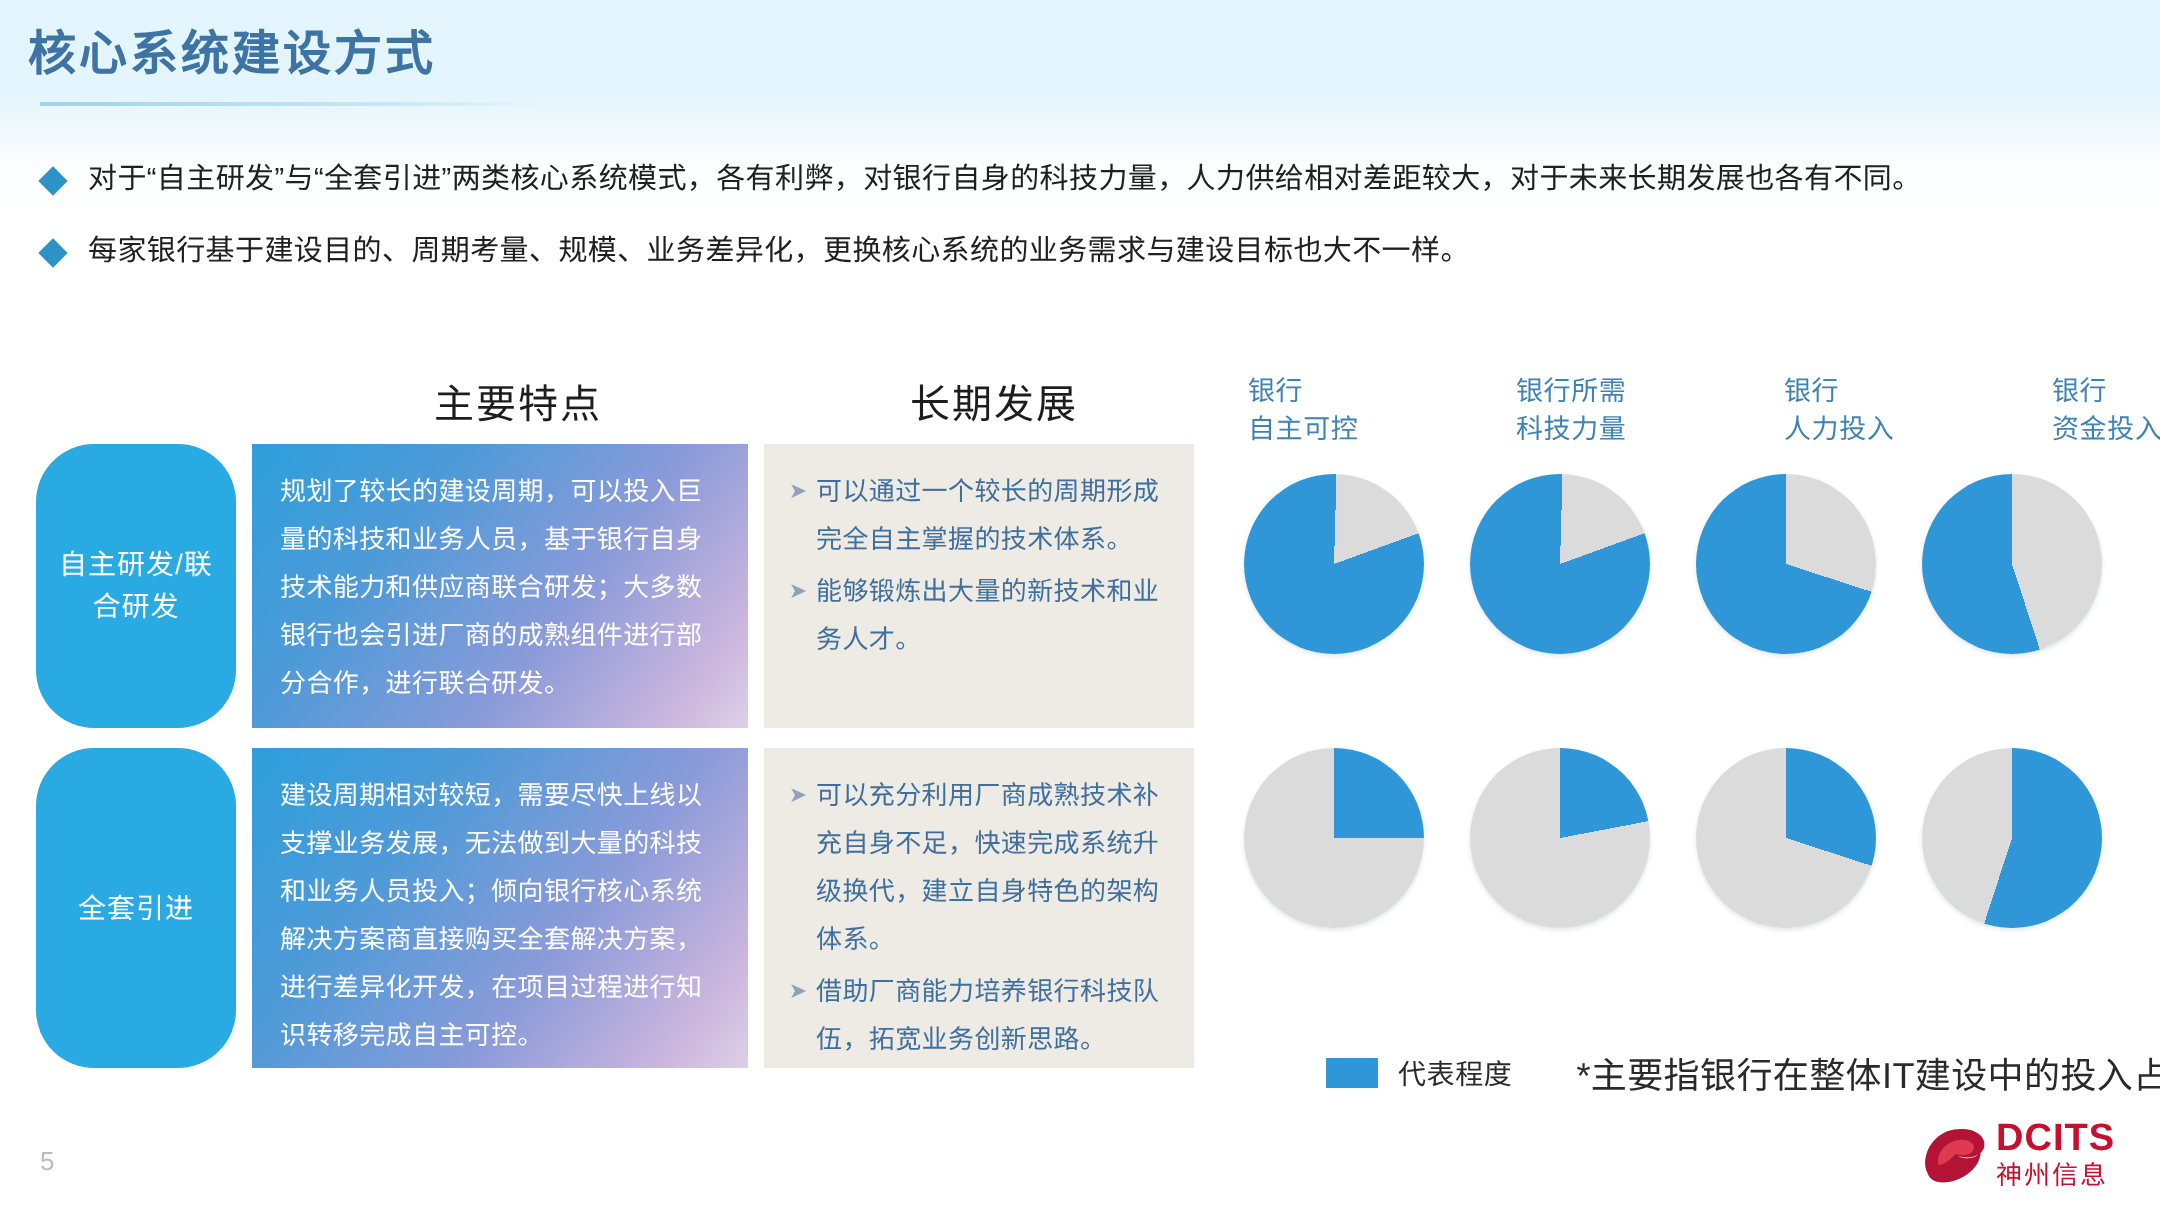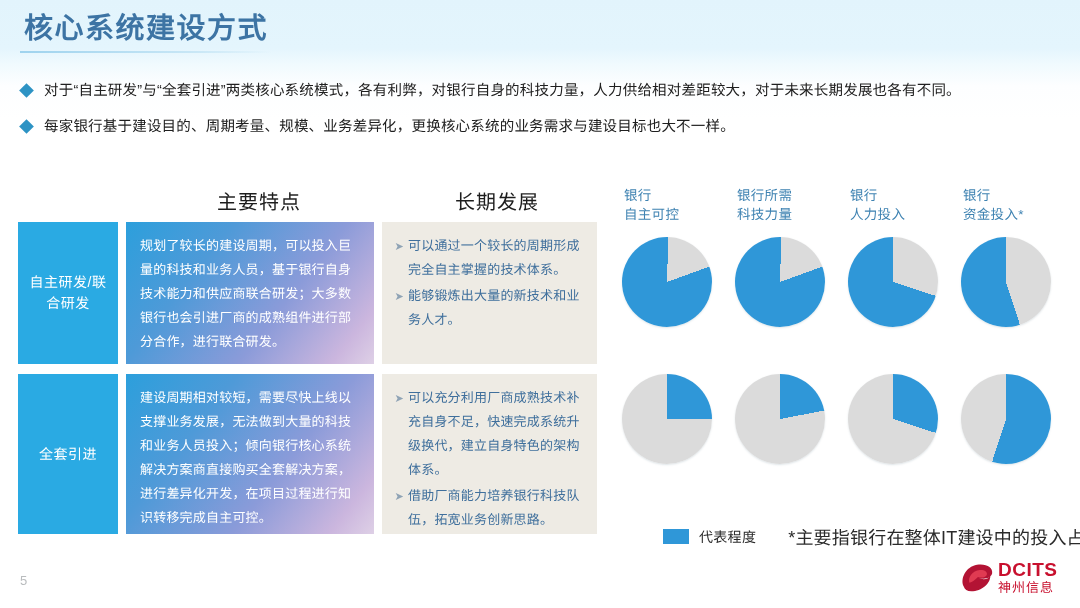--- a/index.html
+++ b/index.html
@@ -24,23 +24,23 @@
   }
 
   
   .header-band {
     position: absolute;
     left: 0; top: 0;
     width: 1080px; height: 60px;
   }
   .slide-title {
     position: absolute;
-    left: 24px;
+    left: 14px;
     top: 11px;
-    font-size: 29px;
+    font-size: 24px;
     font-weight: bold;
     color: #3d74a4;
     letter-spacing: 1.5px;
     line-height: 34px;
     white-space: nowrap;
   }
   .title-rule {
     position: absolute;
     left: 20px;
     top: 51px;
@@ -112,20 +112,21 @@
     display: flex;
     align-items: center;
     justify-content: center;
     text-align: center;
     color: #ffffff;
     font-size: 14px;
     line-height: 21px;
     letter-spacing: 0.5px;
     padding: 0 5px;
     box-sizing: border-box;
+    border-radius: 29px;
   }
   .cell-desc {
     flex: 0 0 248px;
     margin-left: 8px;
     background: linear-gradient(128deg, #2c9fdc 0%, #4e9ad8 30%, #8b9bd9 62%, #cbb6de 88%, #ded0e6 100%);
     color: #ffffff;
     font-size: 13px;
     line-height: 24px;
     letter-spacing: 0.2px;
     padding: 12px 12px 10px 14px;
@@ -160,20 +161,21 @@
 
   
   .pie-panel {
     position: absolute;
     left: 620px;
     top: 186px;
     width: 452px;
   }
   .pie-head-row {
     display: flex;
+    gap: 21px;
   }
   .pie-head {
     flex: 0 0 113px;
     font-size: 13.5px;
     line-height: 19px;
     color: #3f83b2;
     letter-spacing: 0.3px;
     padding-left: 4px;
     box-sizing: border-box;
     white-space: pre-line;

